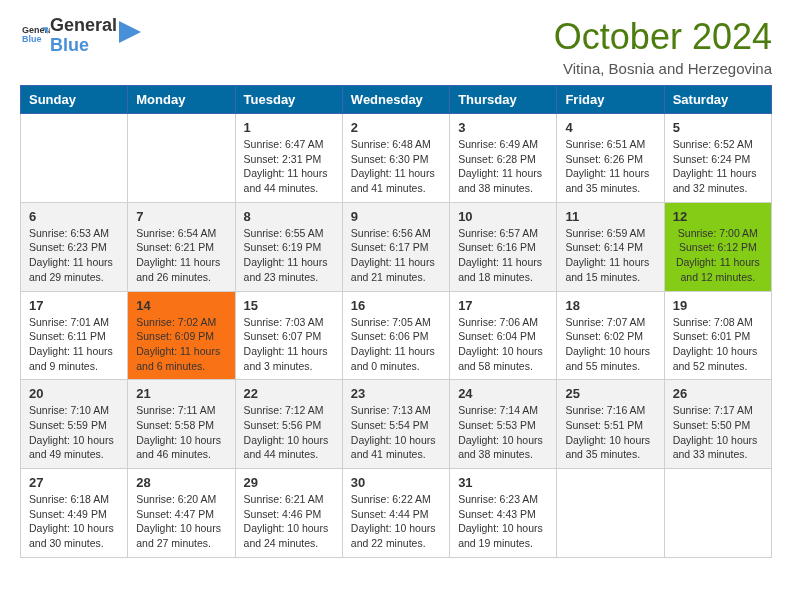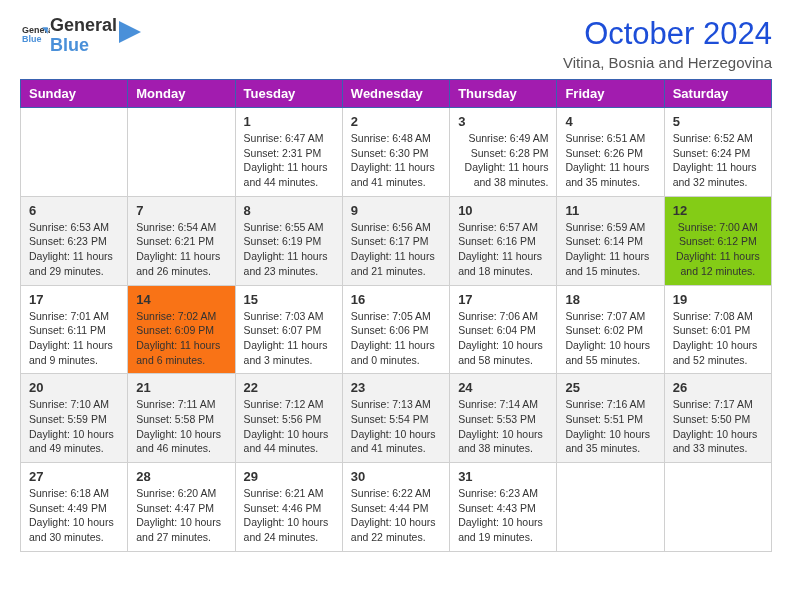--- a/index.html
+++ b/index.html
@@ -22,39 +22,39 @@
     }
     .logo-icon {
       width: 28px;
       height: 28px;
       margin-left: 2px;
     }
     .title-block {
       text-align: right;
     }
     .month-title {
-      font-size: 31px;
-      color: #1d4ed8;
+      font-size: 36px;
+      color: #4d7c0f;
       font-weight: 300;
     }
     .subtitle {
       font-size: 15px;
       color: #555;
       margin-top: 2px;
     }
     .calendar {
       width: 100%;
       border-collapse: collapse;
       margin: 0 10px;
       width: calc(100% - 20px);
       margin-left: 10px;
       margin-right: 10px;
     }
     .calendar th {
-      background-color: #a21caf;
+      background-color: #0369a1;
       color: white;
       text-align: left;
       padding: 6px 8px;
       font-size: 13px;
       font-weight: 600;
       border: 1px solid #3a62b0;
     }
     .calendar td {
       vertical-align: top;
       padding: 6px 8px;
@@ -137,21 +137,21 @@
 Daylight: 11 hours and 44 minutes.</div>
           </td>
           <td style="background-color: rgb(255, 255, 255);">
             <span class="day-number">2</span>
             <div class="cell-content" style="white-space: pre-line;">Sunrise: 6:48 AM
 Sunset: 6:30 PM
 Daylight: 11 hours and 41 minutes.</div>
           </td>
           <td style="background-color: rgb(255, 255, 255);">
             <span class="day-number">3</span>
-            <div class="cell-content" style="white-space: pre-line; text-align: right;">Sunrise: 6:49 AM
+            <div class="cell-content" style="white-space: pre-line;">Sunrise: 6:49 AM
 Sunset: 6:28 PM
 Daylight: 11 hours and 38 minutes.</div>
           </td>
           <td style="background-color: rgb(255, 255, 255);">
             <span class="day-number">4</span>
             <div class="cell-content" style="white-space: pre-line;">Sunrise: 6:51 AM
 Sunset: 6:26 PM
 Daylight: 11 hours and 35 minutes.</div>
           </td>
           <td style="background-color: rgb(255, 255, 255);">

